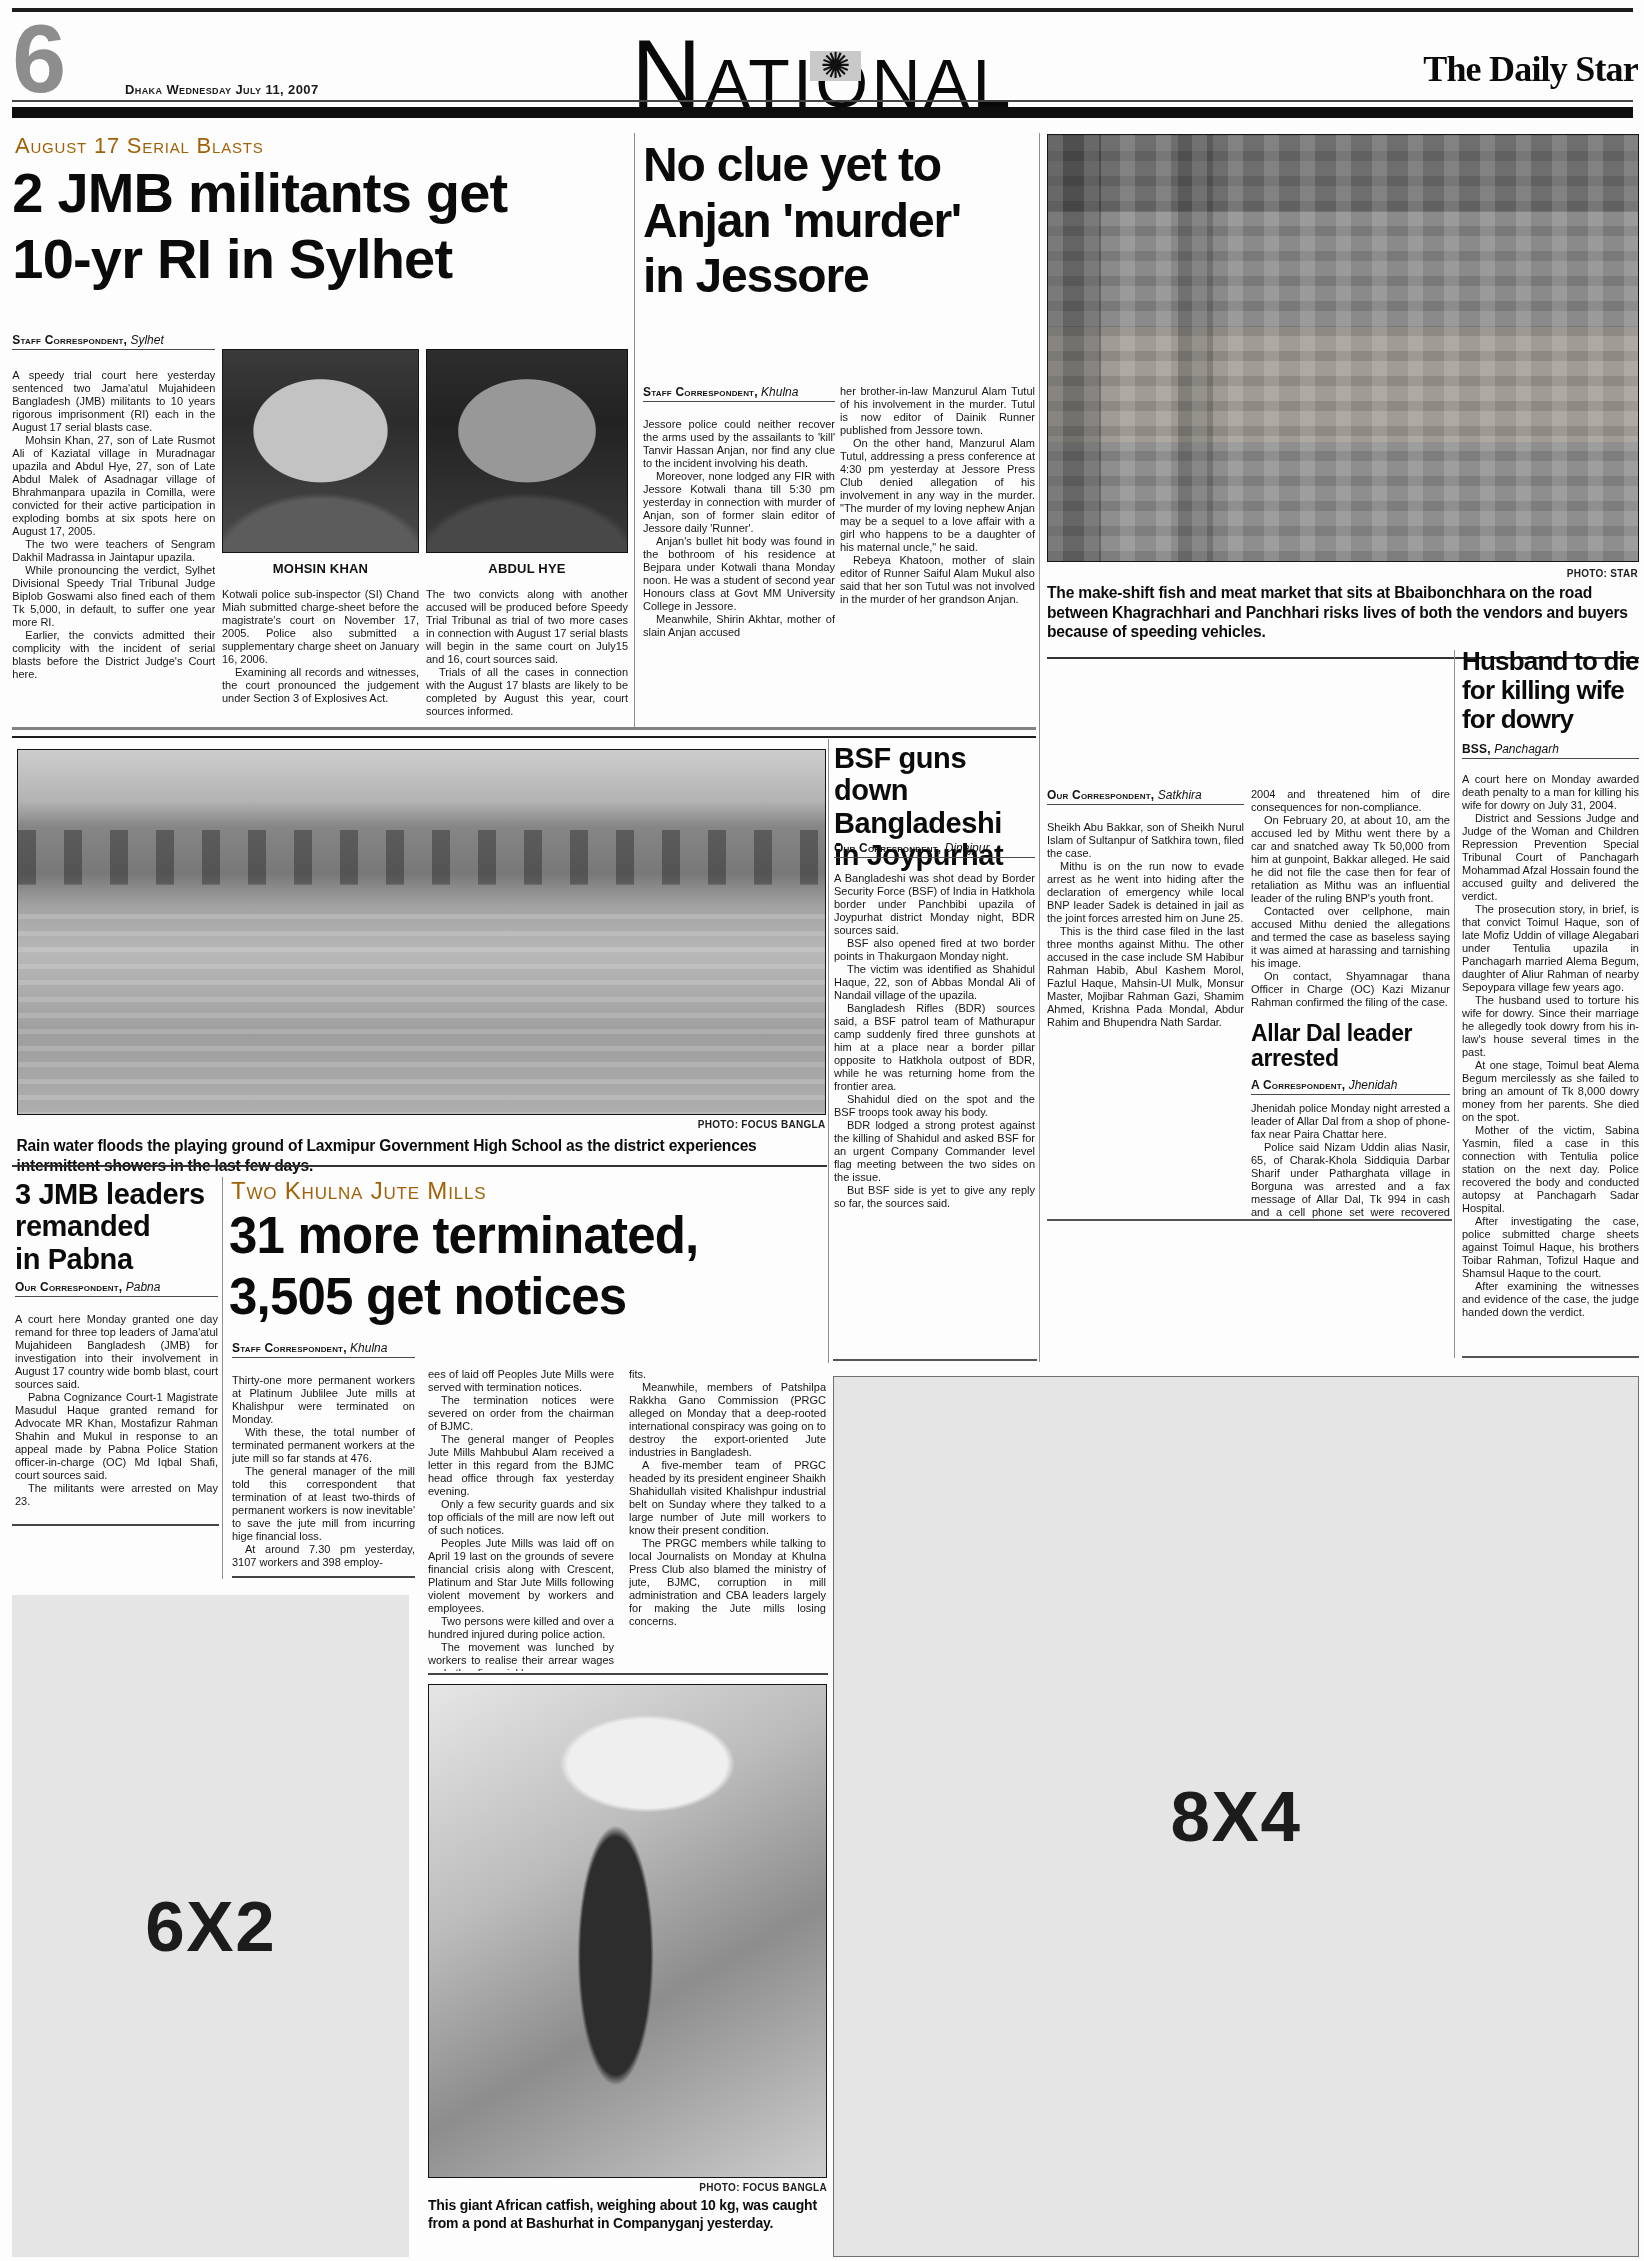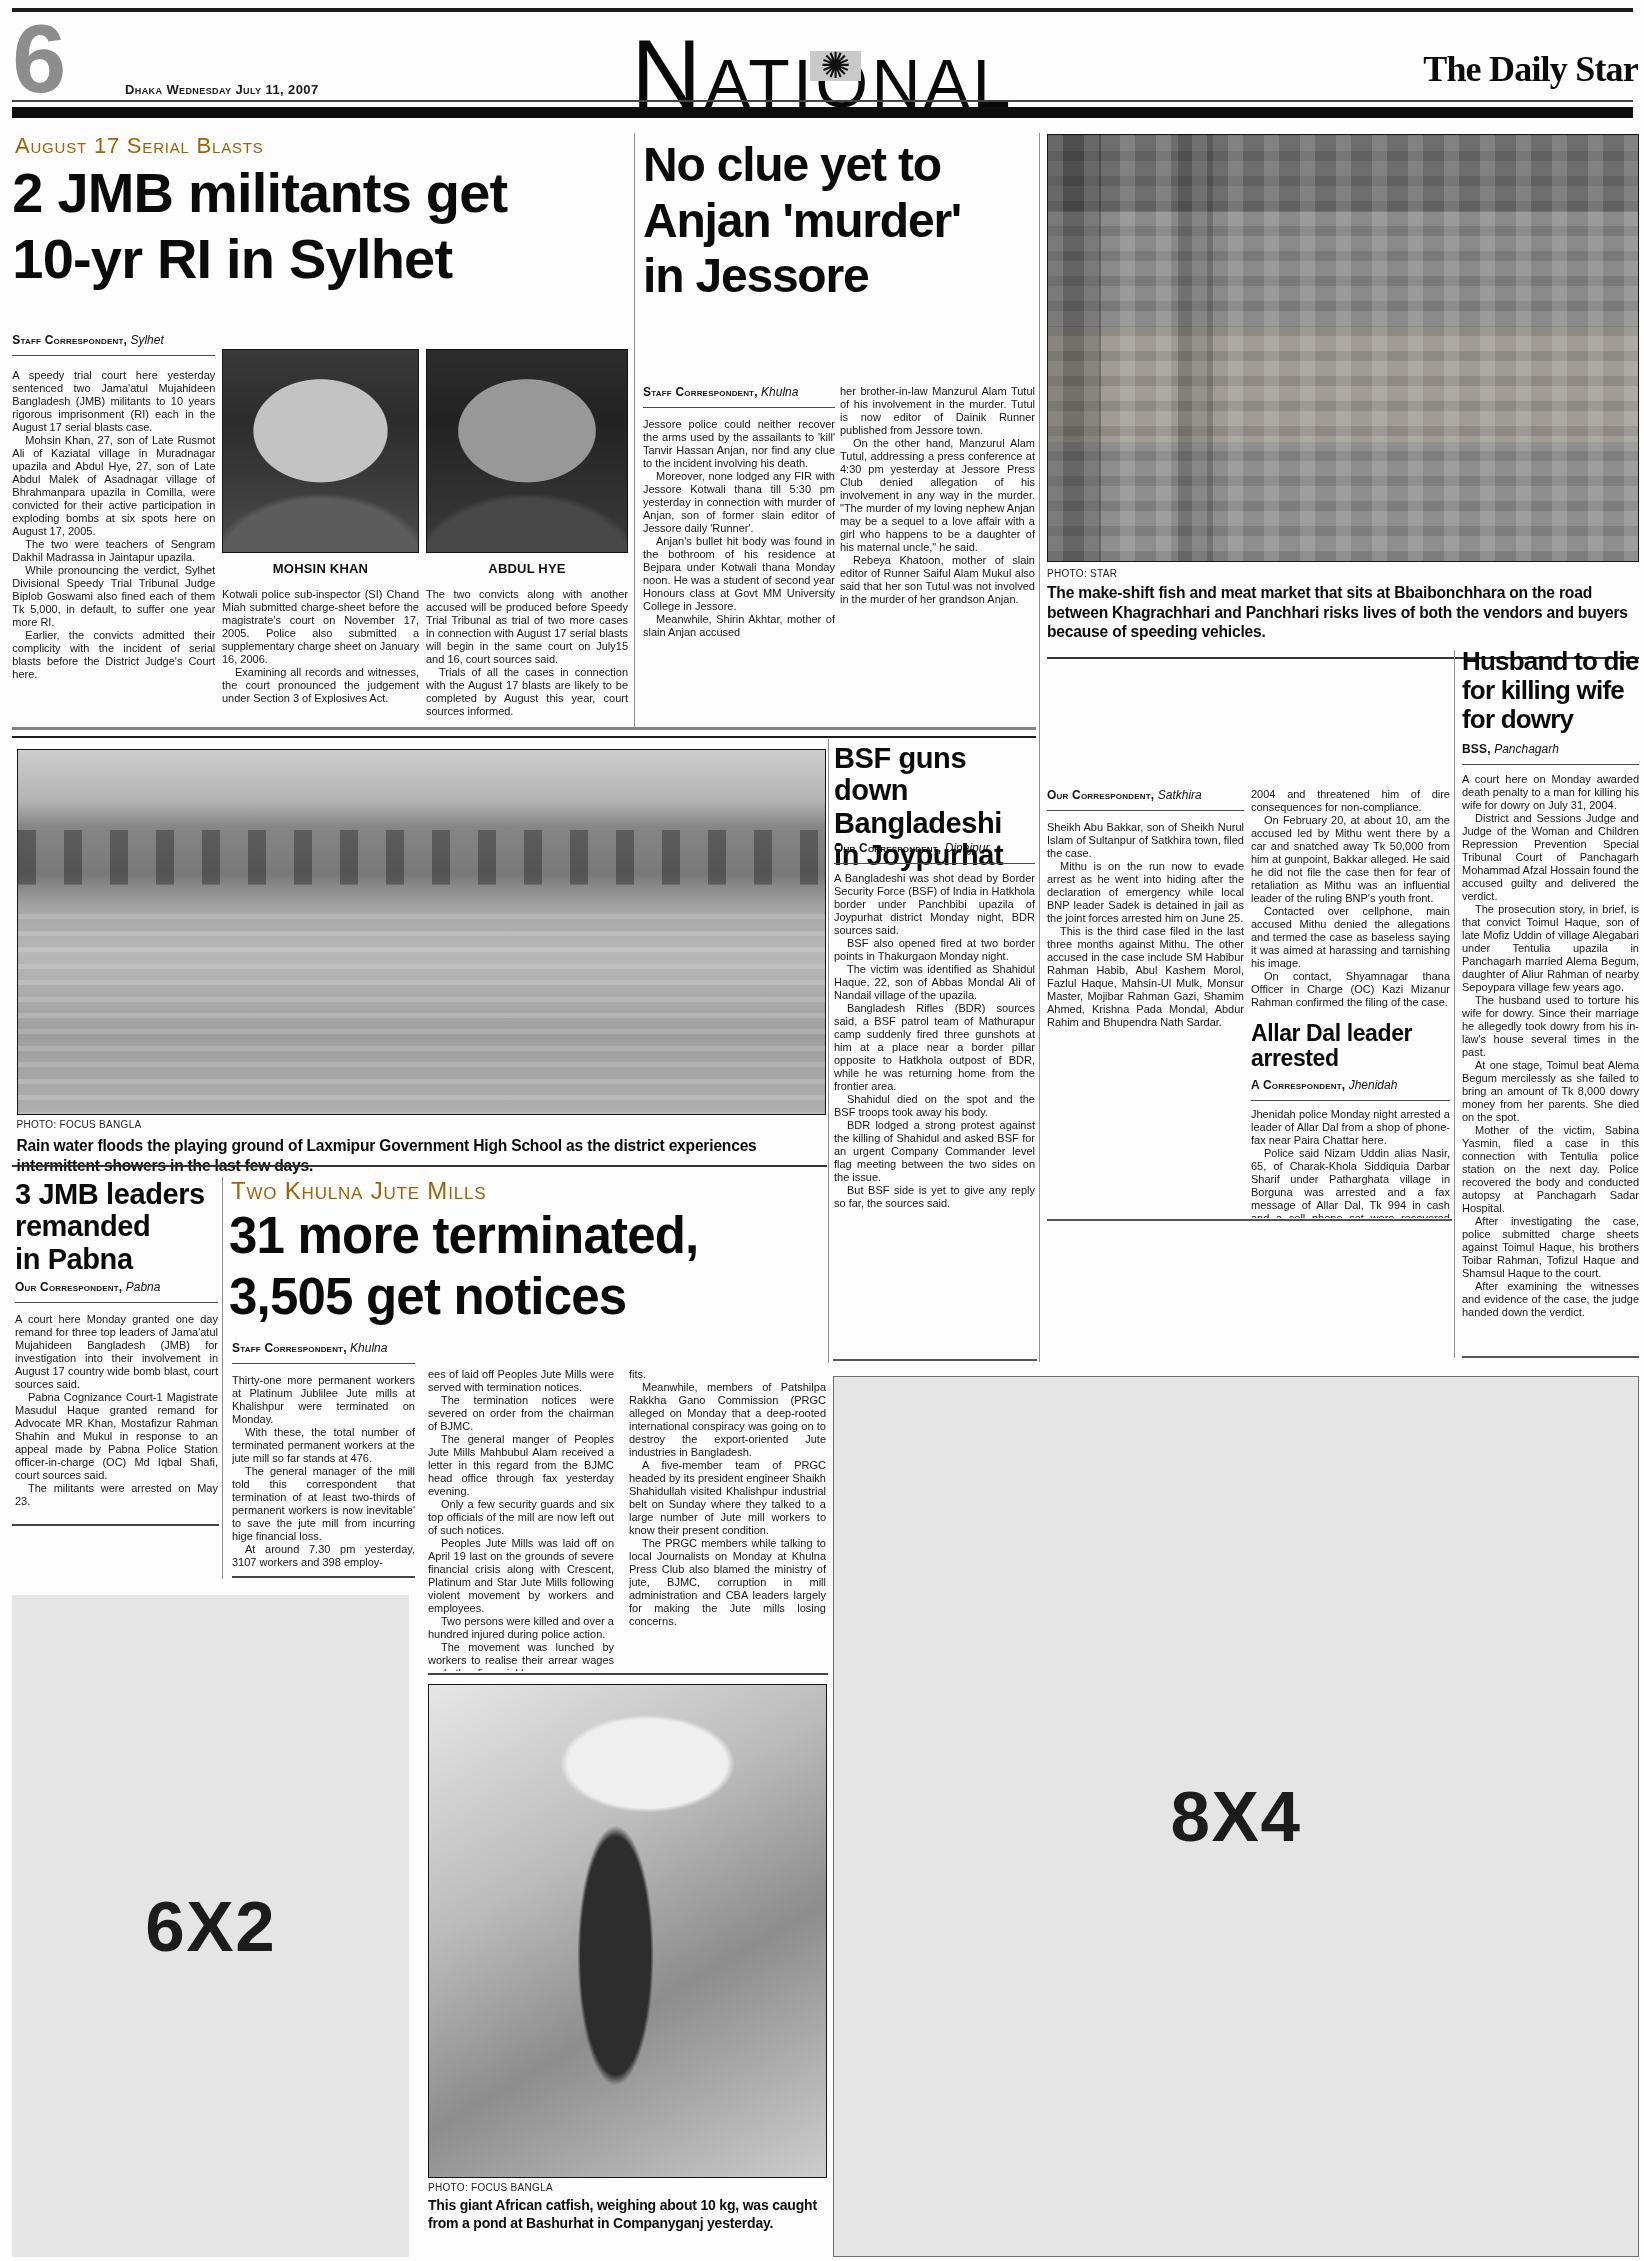--- a/index.html
+++ b/index.html
@@ -15,28 +15,28 @@
   .dateline{font-size:13px;font-weight:bold;font-variant:small-caps;letter-spacing:0.4px;color:#1a1a1a}
   .section-title{width:100%;text-align:center;font-size:97px;font-variant:small-caps;letter-spacing:3.3px;color:#090909;line-height:1}
   .star-badge{width:51px;height:30px;background:#c9c9c9;display:flex;align-items:center;justify-content:center;z-index:3}
   .star-badge span{font-size:36px;line-height:1;color:#111}
   .masthead{width:288px;text-align:right;font-family:"Liberation Serif","DejaVu Serif",serif;font-weight:bold;font-size:36px;letter-spacing:-0.8px;color:#0a0a0a}
 
   
   .kicker{font-variant:small-caps;font-size:22px;letter-spacing:0.8px;color:#a16207}
   .hl{font-weight:bold;letter-spacing:-0.8px;white-space:pre-line;color:#0b0b0b}
   .subhead{font-style:italic;white-space:pre-line;font-weight:normal;letter-spacing:0;color:#101010}
-  .byline{font-size:12px;border-bottom:1.6px solid #4a4a4a;padding-bottom:8px;color:#111}
+  .byline{font-size:12px;border-bottom:1.6px solid #4a4a4a;padding-bottom:2px;color:#111}
   .byline .by{font-variant:small-caps;font-weight:bold;letter-spacing:0.2px}
   .byline .loc{font-style:italic}
   .bcol{font-size:11px;line-height:13px;text-align:justify;overflow:hidden;color:#151515}
   .bcol p{text-indent:13px}
   .bcol p:first-child{text-indent:0}
   .photo{position:absolute;border:1.6px solid #161616}
-  .credit{position:absolute;font-size:10px;font-weight:normal;color:#222;letter-spacing:0.3px}
+  .credit{position:absolute;font-size:10px;font-weight:bold;text-align:right;color:#222;letter-spacing:0.3px}
   .caption{position:absolute;font-weight:bold;font-size:15.6px;line-height:1.26;text-align:left;color:#0c0c0c;letter-spacing:-0.2px}
   .mugname{position:absolute;text-align:center;font-weight:bold;font-size:13px;letter-spacing:0.2px}
   .ad{position:absolute;background:#e5e5e5;border:0.8px solid #6f6f6f;display:flex;align-items:center;justify-content:center;font-size:71px;font-weight:bold;letter-spacing:1.6px;color:#1c1c1c}
 
   
   .mug{background:
     radial-gradient(ellipse 62% 46% at 50% 40%, #c3c3c3 0 55%, rgba(0,0,0,0) 56%),
     radial-gradient(ellipse 95% 62% at 50% 108%, #5c5c5c 0 55%, rgba(0,0,0,0) 60%),
     linear-gradient(180deg,#3a3a3a,#2c2c2c 35%,#4c4c4c)}
   .mug.darker{filter:brightness(.78)}

